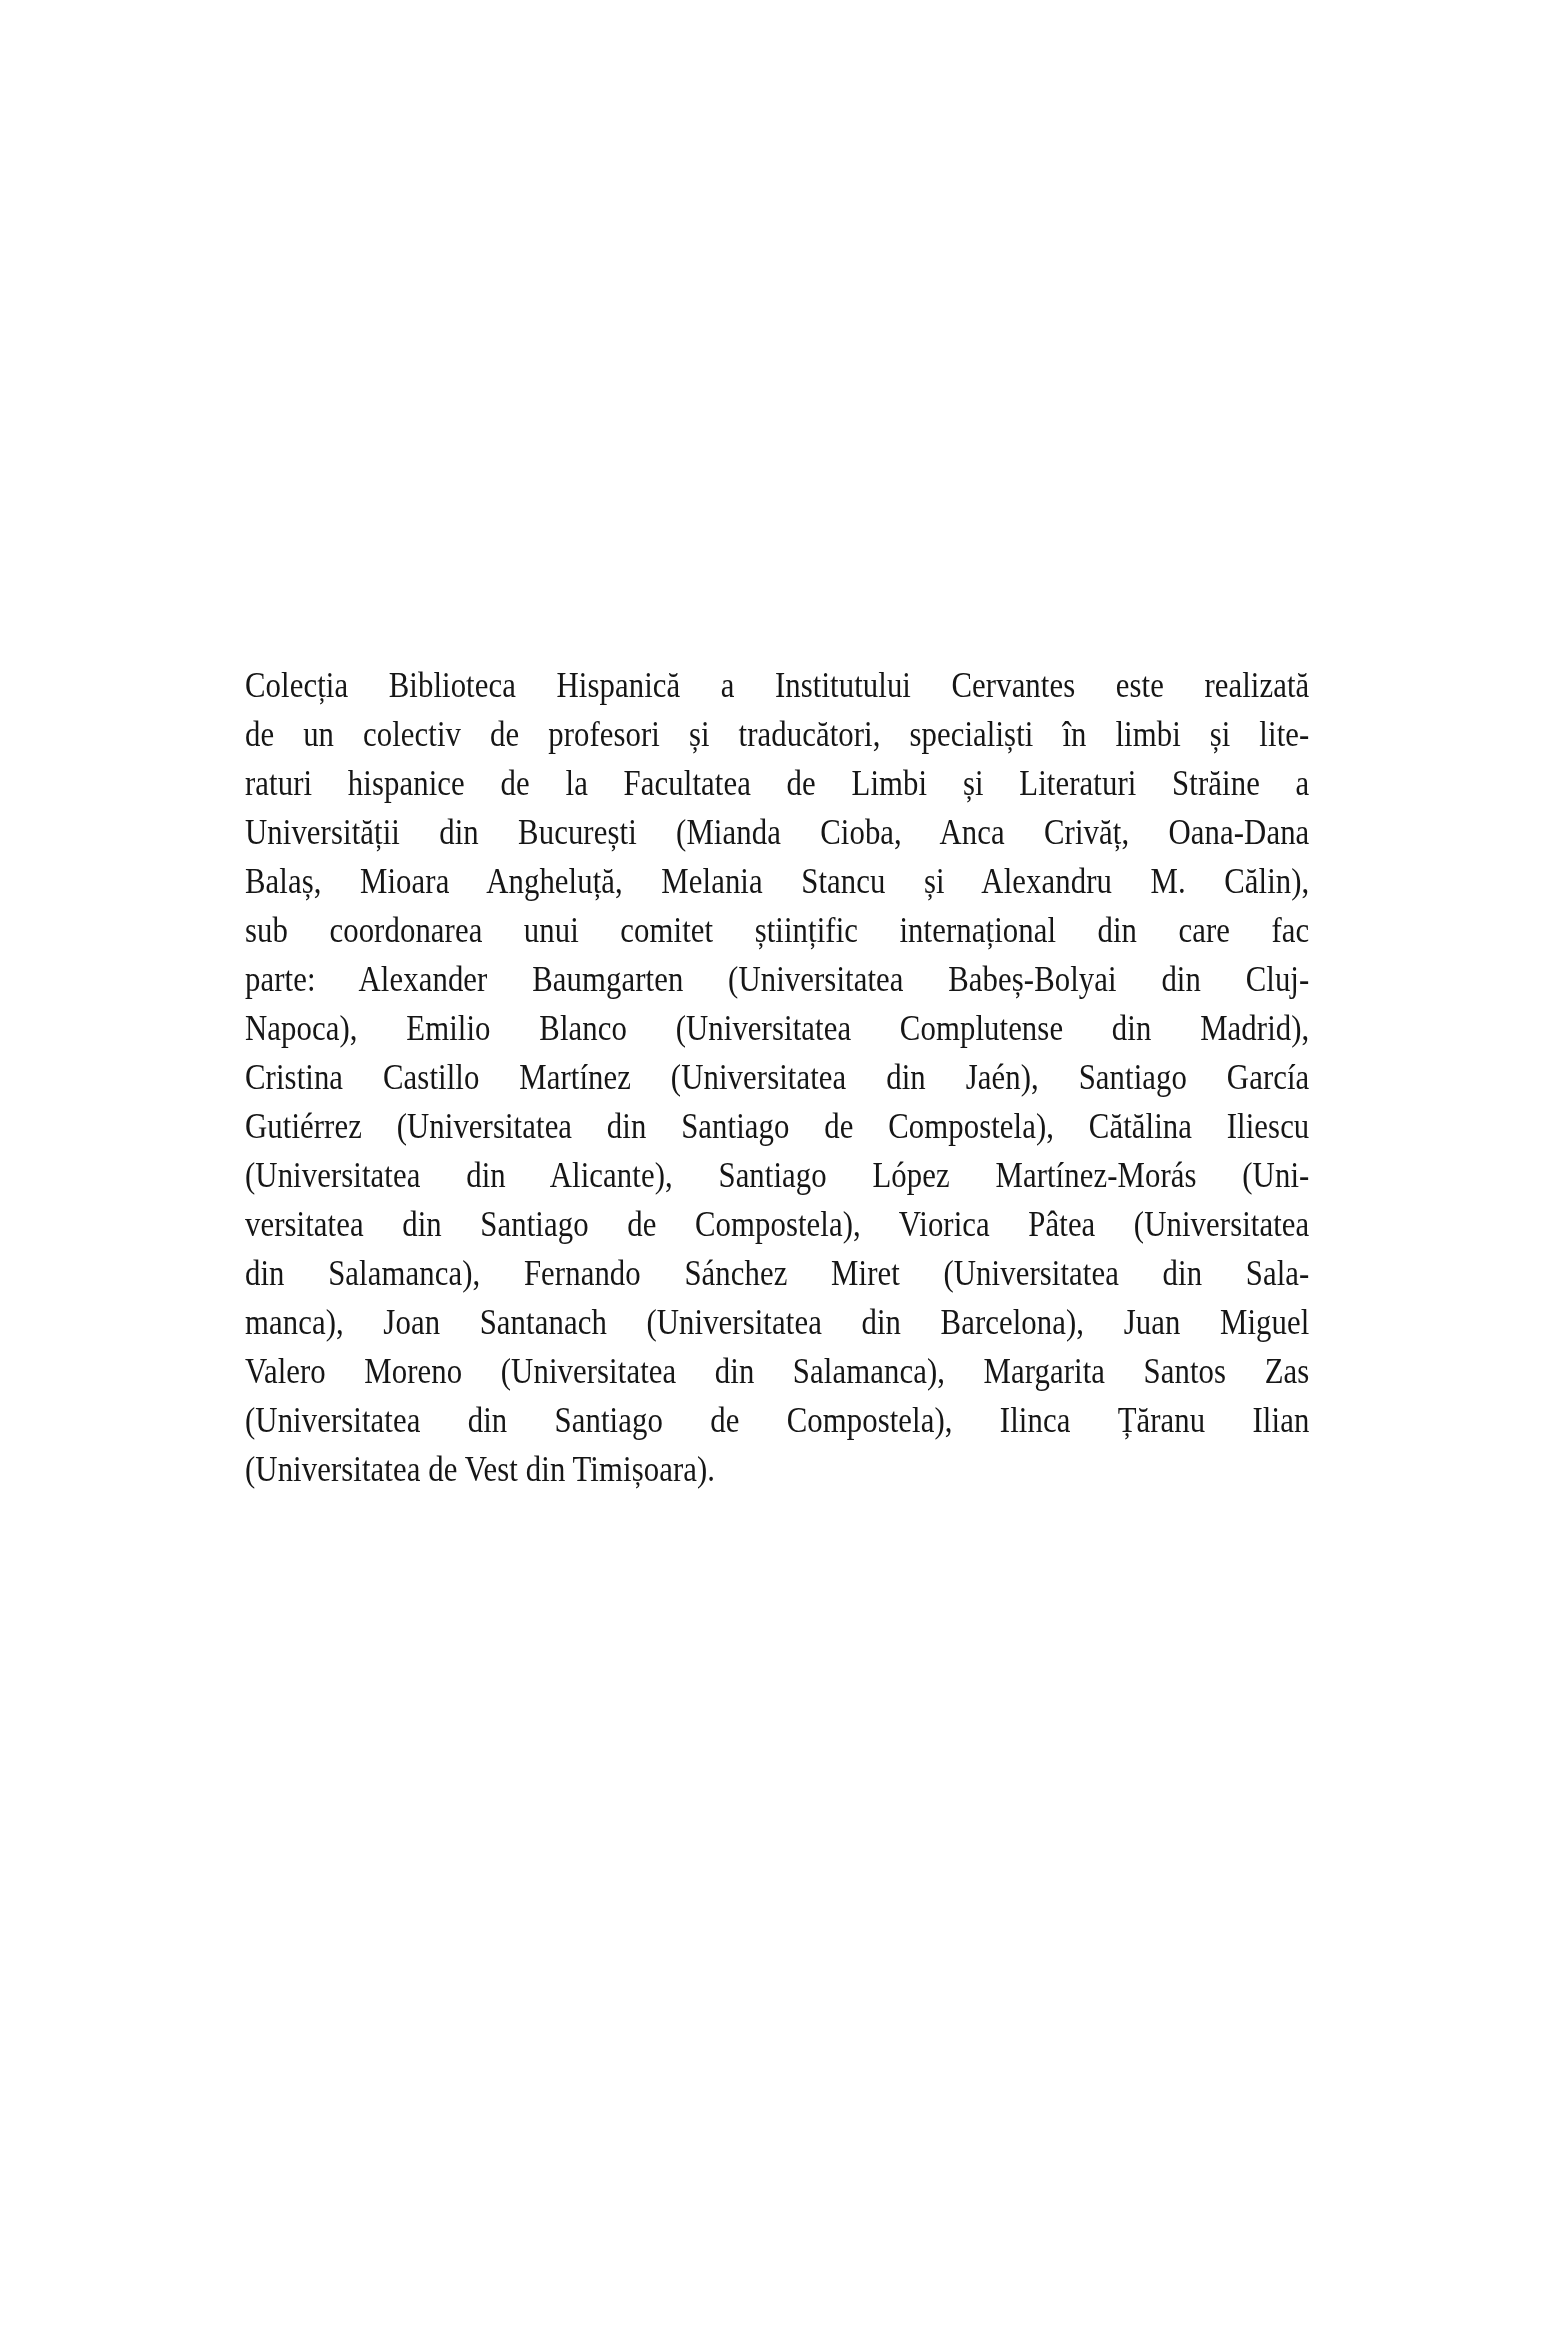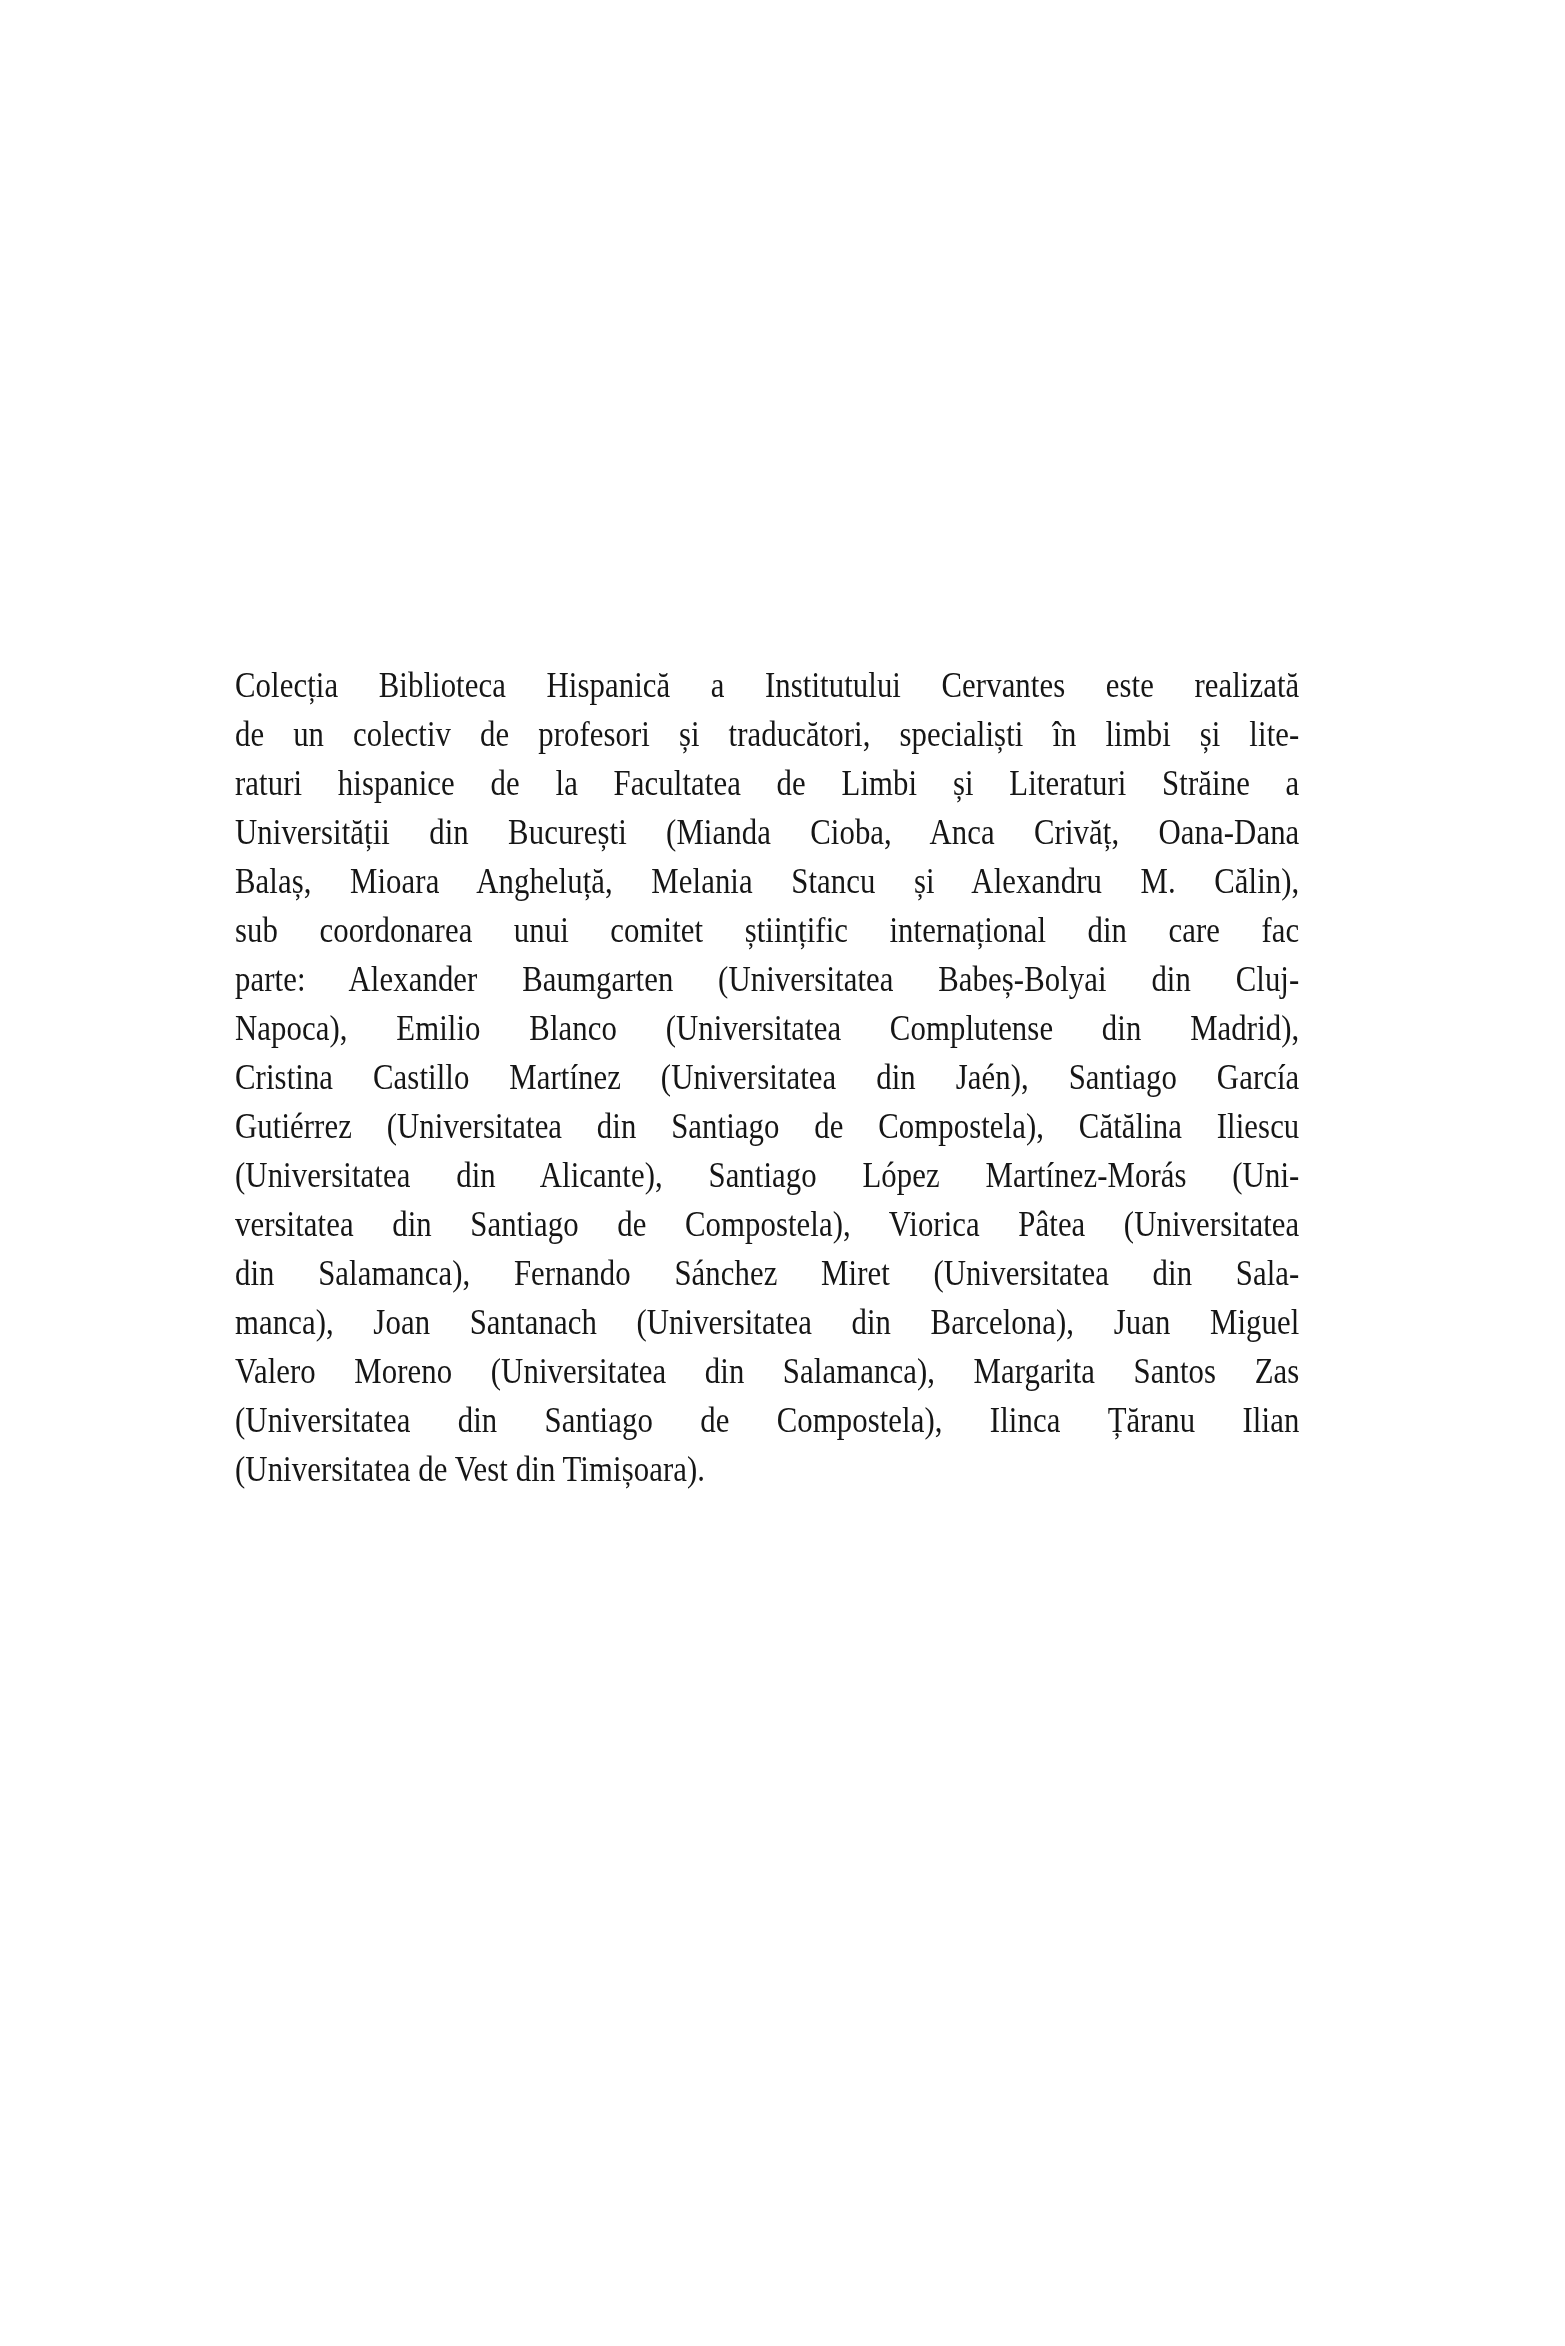--- a/index.html
+++ b/index.html
@@ -10,21 +10,21 @@
   .page {
     position: relative;
     width: 1565px;
     height: 2347px;
     background: #ffffff;
     overflow: hidden;
     font-family: "Liberation Serif", "DejaVu Serif", serif;
   }
   .colophon {
     position: absolute;
-    left: 235px;
+    left: 245px;
     top: 661px;
     width: 1065px;
     color: #161616;
   }
   
   .line {
     width: 1211px;
     transform: scaleX(0.8789);
     transform-origin: 0 0;
     font-size: 35px;

